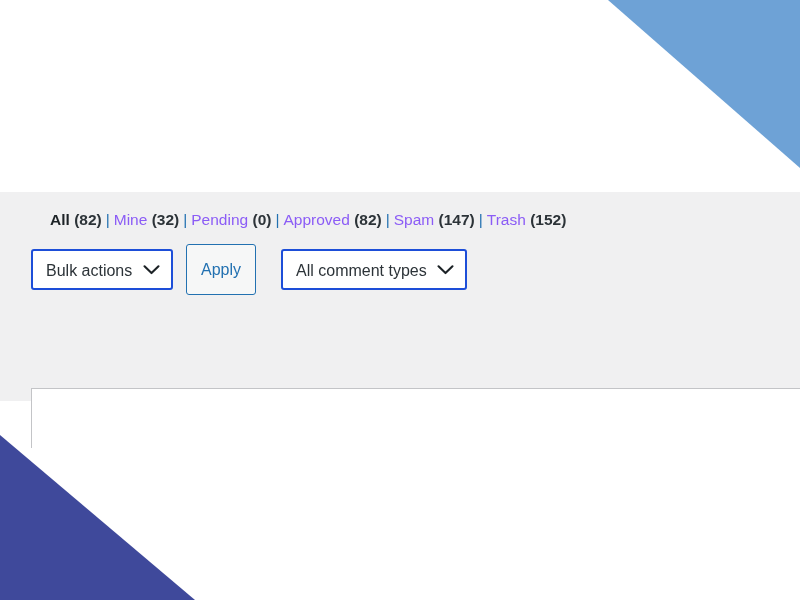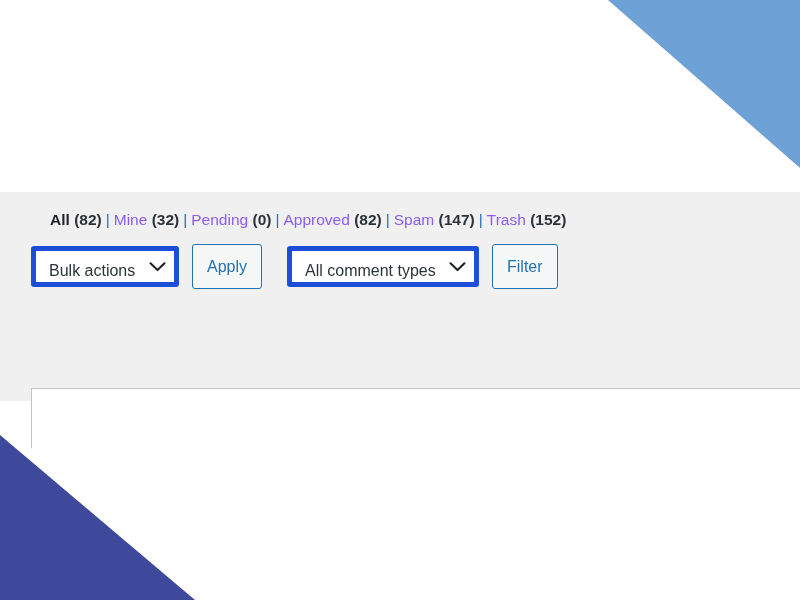--- a/index.html
+++ b/index.html
@@ -104,21 +104,21 @@
     align-items: center;
     gap: 0;
   }
 
   .wp-select {
     appearance: none;
     -webkit-appearance: none;
     box-sizing: border-box;
     height: 41px;
     padding: 0 38px 0 13px;
-    border: 5px solid #1d4ed8;
+    border: 2px solid #1d4ed8;
     border-radius: 3px;
     background-color: #ffffff;
     color: #2c3338;
     font-family: "Liberation Sans", sans-serif;
     font-size: 16px;
     line-height: 39px;
     box-shadow: 0 0 0 transparent;
     position: relative;
     cursor: pointer;
   }
@@ -135,21 +135,21 @@
     pointer-events: none;
     display: block;
     line-height: 0;
   }
   .select-wrap .chevron svg {
     display: block;
   }
 
   .wp-button {
     box-sizing: border-box;
-    height: 45px;
+    height: 51px;
     padding: 0 14px;
     border: 1px solid #2271b1;
     border-radius: 3px;
     background: #f6f7f7;
     color: #2271b1;
     font-family: "Liberation Sans", sans-serif;
     font-size: 16px;
     line-height: 39px;
     cursor: pointer;
     white-space: nowrap;
@@ -212,20 +212,19 @@
         </select>
         <span class="chevron">
           <svg width="17" height="11" viewBox="0 0 17 11" xmlns="http://www.w3.org/2000/svg">
             <path d="M1.5 1.8 L8.5 8.6 L15.5 1.8" fill="none" stroke="#1d2327" stroke-width="2.1" stroke-linecap="round" stroke-linejoin="round"></path>
           </svg>
         </span>
       </span>
 
       <span class="gap-sm"></span>
 
-      <button class="wp-button">Filter</button>
 
     </div>
   </div>
 
   <div class="table-box"></div>
 
 </div>
 
 </body></html>

